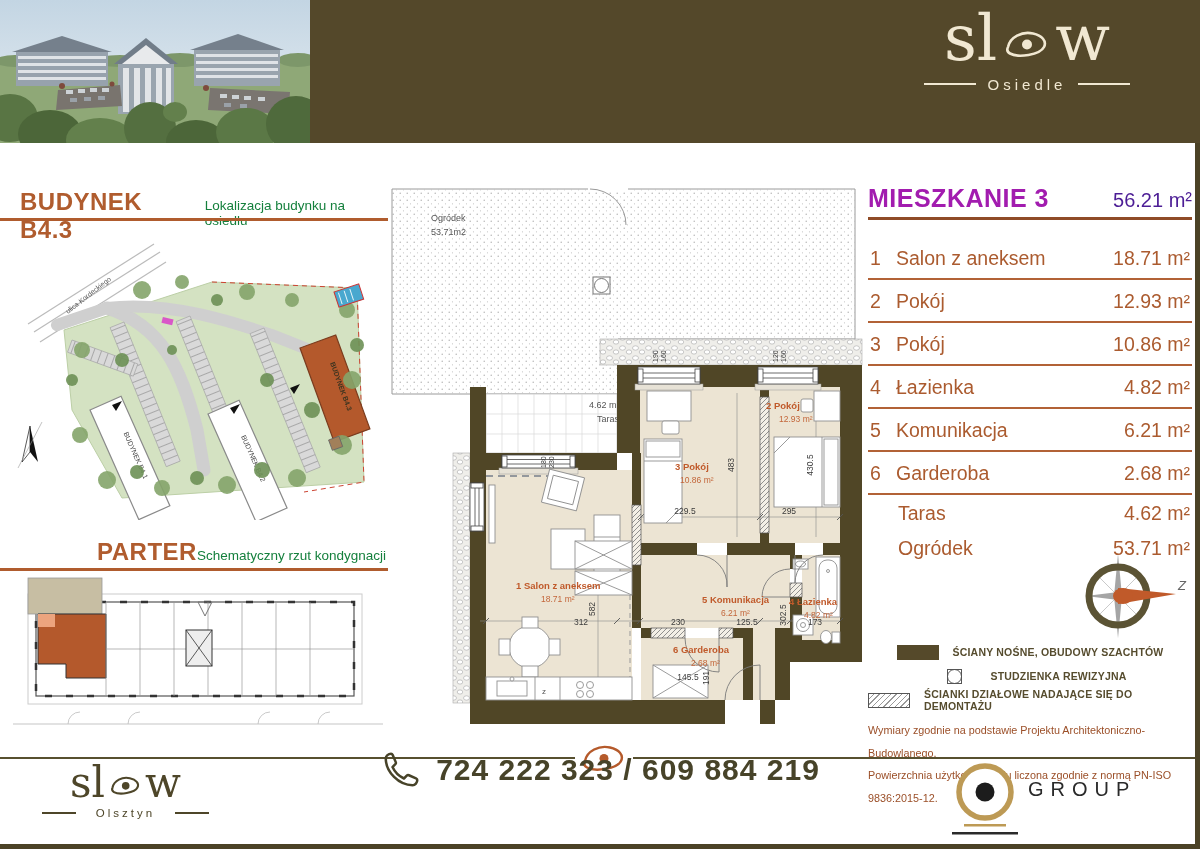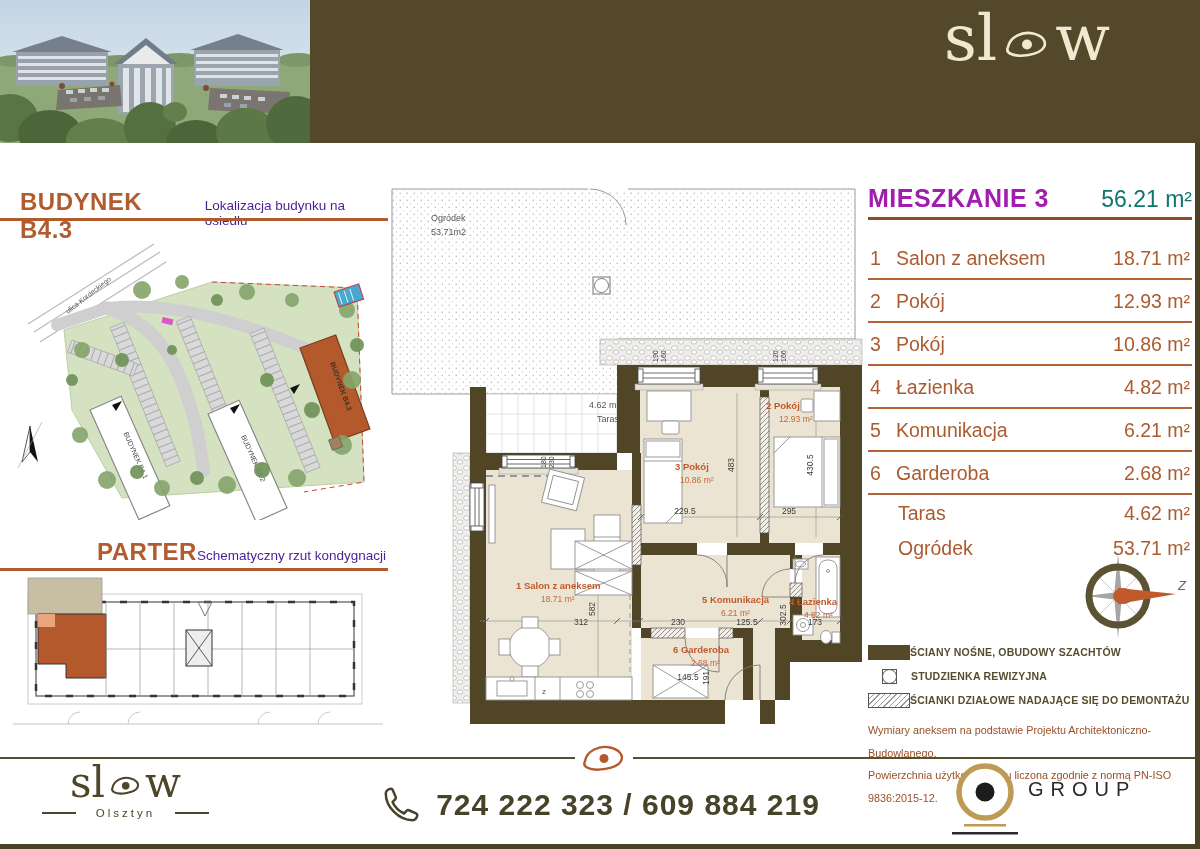--- a/index.html
+++ b/index.html
@@ -12,56 +12,56 @@
   .brand{position:absolute;left:872px;top:10px;width:310px;color:#f1e8d2;text-align:center;}
   .brand-word{font-family:"DejaVu Serif",serif;font-size:64px;line-height:.9;display:flex;
               align-items:flex-end;justify-content:center;}
   .brand-word .eye-svg{margin:0 3px 6px 3px;}
   .brand-sub{display:flex;align-items:center;justify-content:center;gap:12px;margin-top:8px;
              font-size:15px;letter-spacing:4px;}
   .brand-sub .ln{width:52px;height:2px;background:#f1e8d2;}
   
   .sec-head{position:absolute;display:flex;align-items:baseline;}
   .sec-title{font-size:24px;font-weight:bold;color:#b05c2e;letter-spacing:.5px;}
-  .sec-sub{font-size:13.5px;color:#4c1d95;}
+  .sec-sub{font-size:13.5px;color:#15803d;}
   .rule{position:absolute;background:#b05c2e;}
   
   .apt-head{position:absolute;left:868px;top:184px;width:324px;display:flex;align-items:baseline;}
   .apt-title{font-size:25px;font-weight:bold;color:#a21caf;letter-spacing:.5px;}
-  .apt-area{margin-left:auto;font-size:23px;color:#0f766e;}
+  .apt-area{margin-left:auto;font-size:20px;color:#4c1d95;}
   .apt-rule{position:absolute;left:868px;top:217px;width:324px;height:3px;background:#8f4b27;}
   .rooms{position:absolute;left:868px;top:237px;width:324px;}
   .room-row{display:flex;align-items:baseline;gap:10px;font-size:19.5px;color:#ab5b2f;
             border-bottom:2px solid #b26236;padding:10px 2px 8px 2px;}
   .room-row .num{width:16px;}
   .room-row .area{margin-left:auto;}
   .extra-row{display:flex;align-items:baseline;font-size:19.5px;color:#ab5b2f;
              padding:7px 2px 5px 30px;}
   .extra-row .area{margin-left:auto;text-align:center;}
   
   .legend{position:absolute;left:868px;top:644px;width:324px;color:#564c2e;}
-  .leg-row{display:flex;align-items:center;margin-bottom:8px;height:16px;
-           font-size:10.5px;font-weight:bold;letter-spacing:.2px;}
+  .leg-row{display:flex;align-items:center;gap:14px;margin-bottom:8px;height:16px;
+           font-size:10.5px;font-weight:bold;letter-spacing:.2px;justify-content:center;}
   .sw1{width:42px;height:15px;background:#55492a;flex:0 0 auto;}
   .sw2{width:40px;height:13px;border:1px solid #555;flex:0 0 auto;
        background:repeating-linear-gradient(135deg,#fff 0 3px,#999 3px 4px);}
   .sw3{width:13px;height:13px;border:1px solid #555;margin:0 14px;position:relative;flex:0 0 auto;}
   .sw3::after{content:'';position:absolute;inset:-1px;border:1px solid #555;border-radius:50%;}
   .disc{position:absolute;left:868px;top:719px;width:330px;font-size:10.8px;color:#9b4f28;
         line-height:2.1;}
   
   .foot-line{position:absolute;left:0;top:757px;width:1200px;height:2px;background:#57502f;}
   .slow2{position:absolute;left:28px;top:764px;width:195px;text-align:center;color:#4e4629;}
   .slow2 .word{font-family:"DejaVu Serif",serif;font-size:42px;line-height:.9;display:flex;
                align-items:flex-end;justify-content:center;}
   .slow2 .eye-svg{margin:0 2px 4px 2px;}
   .slow2 .sub{display:flex;align-items:center;justify-content:center;gap:20px;margin-top:5px;
               font-size:11.5px;letter-spacing:3px;}
   .slow2 .ln{width:34px;height:1.5px;background:#4e4629;}
-  .phone{position:absolute;left:340px;top:784px;width:520px;display:flex;align-items:center;
+  .phone{position:absolute;left:340px;top:749px;width:520px;display:flex;align-items:center;
          justify-content:center;gap:14px;color:#474329;}
   .phone-num{font-size:30px;font-weight:bold;letter-spacing:1px;}
   .ippon{position:absolute;left:952px;top:762px;width:238px;display:flex;align-items:flex-start;gap:10px;}
   .ippon-text{padding-top:10px;}
   .ippon-name{font-family:"DejaVu Serif",serif;font-size:34px;font-weight:bold;color:#1d1d1d;
               letter-spacing:3px;line-height:1;}
   .ippon-sub{font-size:20px;letter-spacing:7px;color:#2a2a2a;margin-top:6px;text-align:center;}
   
   .edge-r{position:absolute;right:0;top:143px;width:5px;height:706px;background:#4b4226;}
   .edge-b{position:absolute;left:0;bottom:0;width:1200px;height:5px;background:#4b4226;}
@@ -166,20 +166,25 @@
         </g>
     </svg>
     <div class="brand">
       <div class="brand-word">
         <span>sl</span>
         <svg class="eye-svg" width="52" height="36" viewBox="0 0 52 36">
           <path d="M8,21 C10,11 22,5 33,7.5 C42,9.5 47,15 44,21 C40,29 18,32 10,27.5 C6.5,25.5 7,23 8,21 Z" fill="none" stroke="#f1e8d2" stroke-width="2.6"></path>
           <circle cx="27" cy="18.5" r="5" fill="#f1e8d2"></circle>
         </svg>
         <span>w</span>
+      </div>
+      <div class="brand-sub">
+        <span class="ln"></span>
+        <span>Osiedle</span>
+        <span class="ln"></span>
       </div>
     </div>
   </header>
 
   <div class="sec-head" style="left:20px;top:188px;width:366px;gap:8px;">
     <span class="sec-title">BUDYNEK B4.3</span>
     <span class="sec-sub">Lokalizacja budynku na osiedlu</span>
   </div>
   <div class="rule" style="left:0;top:218px;width:388px;height:2.5px;"></div>
 
@@ -664,21 +669,21 @@
     <div class="leg-row">
       <span class="sw3"></span>
       <span>STUDZIENKA REWIZYJNA</span>
     </div>
     <div class="leg-row">
       <span class="sw2"></span>
       <span>ŚCIANKI DZIAŁOWE NADAJĄCE SIĘ DO DEMONTAŻU</span>
     </div>
   </div>
   <div class="disc">
-    <div>Wymiary aneksem na podstawie Projektu Architektoniczno-Budowlanego.</div>
+    <div>Wymiary zgodnie na podstawie Projektu Architektoniczno-Budowlanego.</div>
     <div>Powierzchnia użytkowa lokalu liczona zgodnie z normą PN-ISO 9836:2015-12.</div>
   </div>
 
   <div class="foot-line"></div>
   <svg class="abs" style="left:575px;top:738px;" width="58" height="40" viewBox="0 0 58 40">
     <rect width="58" height="40" fill="#fff"></rect>
     <path d="M10,23 C12,13 24,7 35,9.5 C44,11.5 49,17 46,23 C42,31 20,34 12,29.5 C8.5,27.5 9,25 10,23 Z" fill="#fff" stroke="#b55a2b" stroke-width="2.4"></path>
     <circle cx="29" cy="20.5" r="4.5" fill="#b55a2b"></circle>
   </svg>
 

